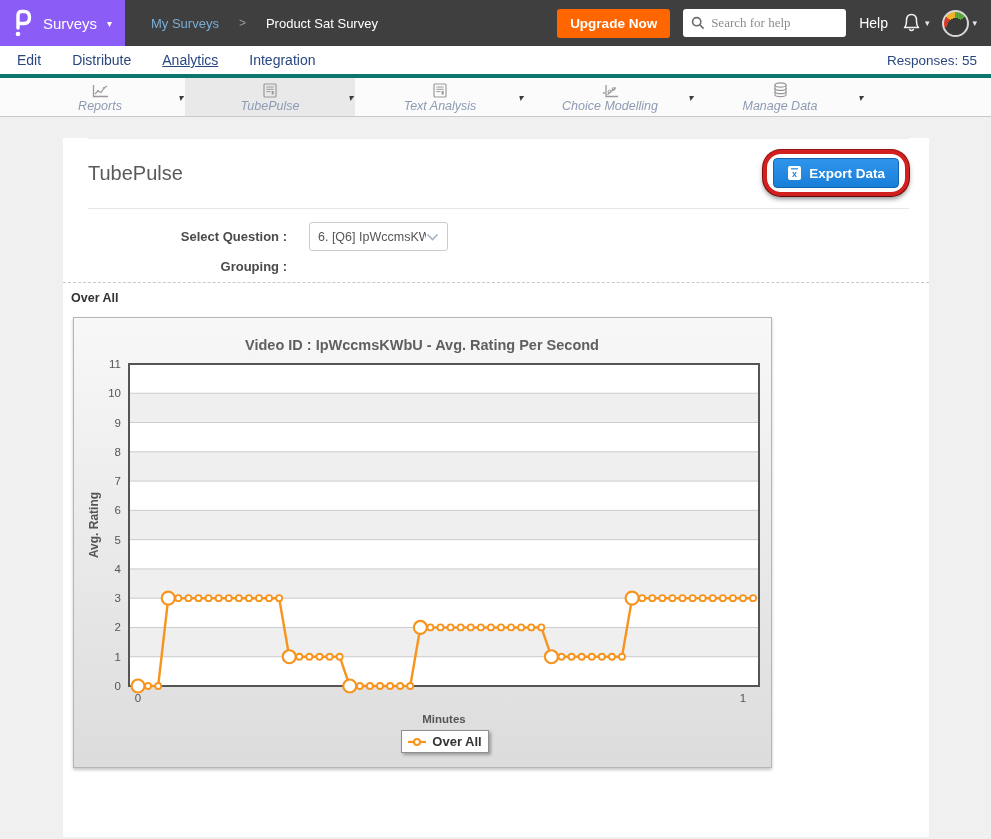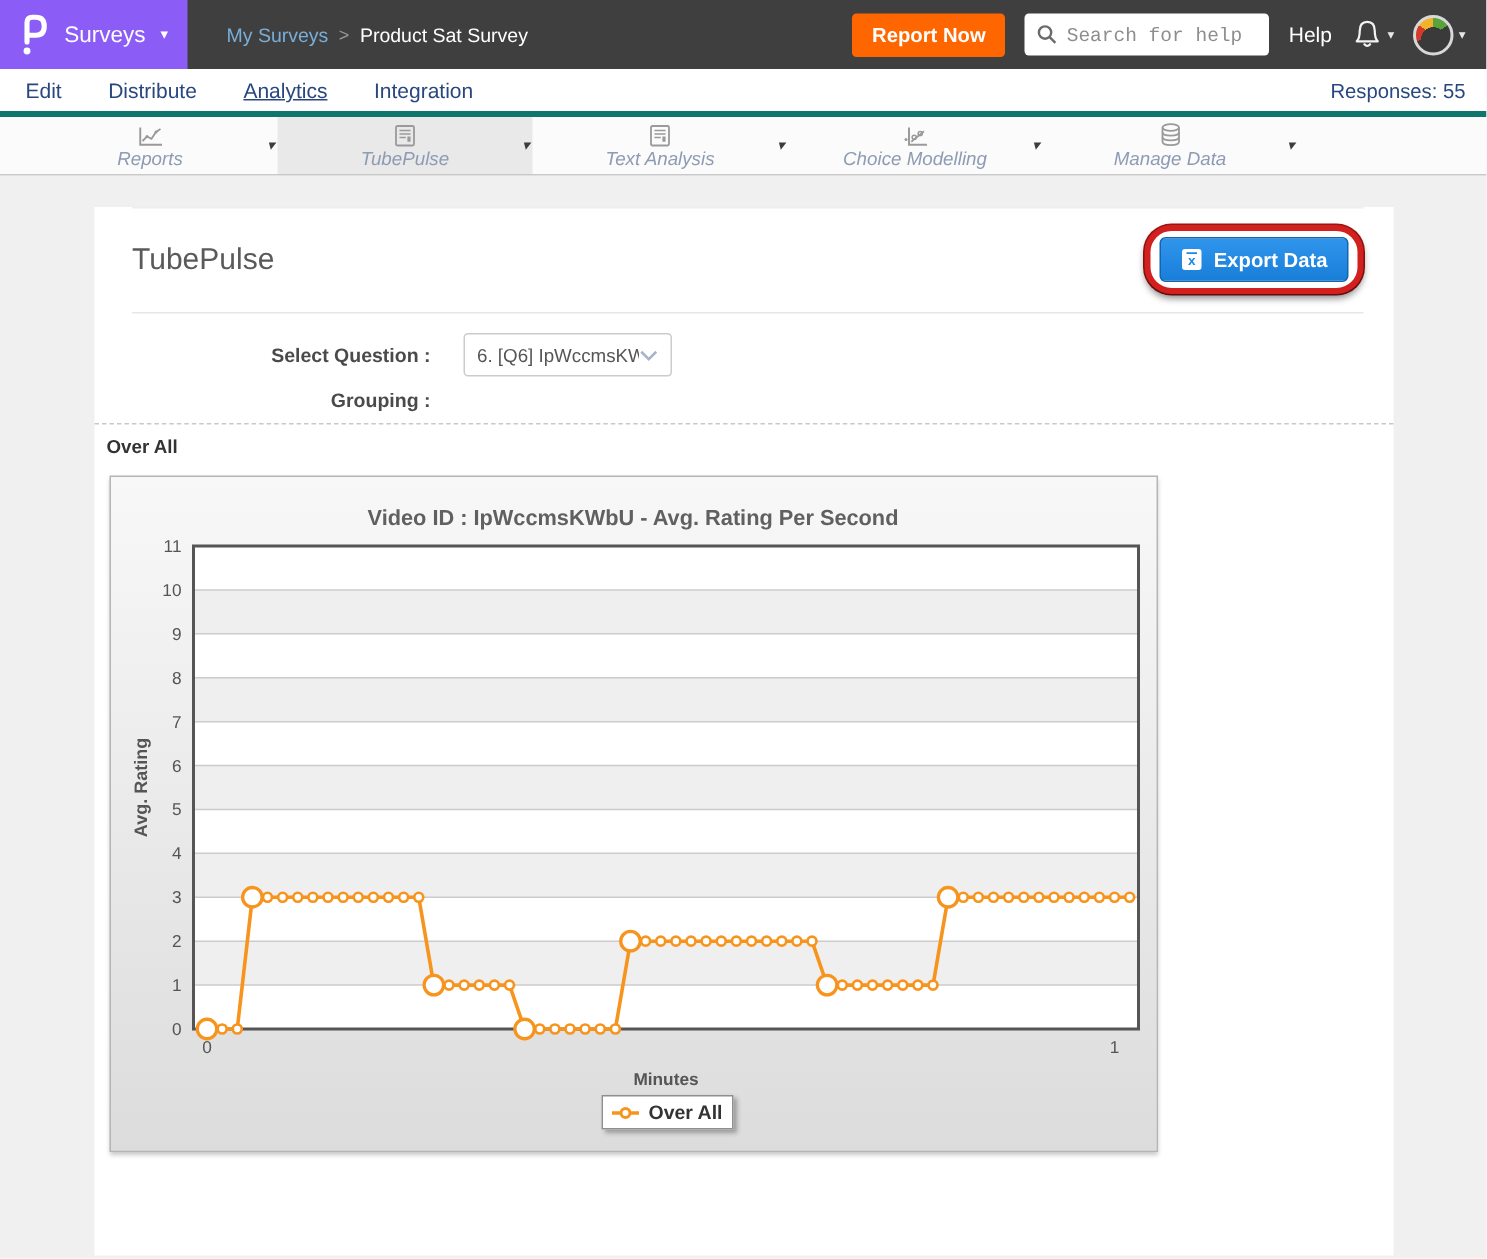--- a/index.html
+++ b/index.html
@@ -5,28 +5,28 @@
   * { margin:0; padding:0; box-sizing:border-box; }
   html,body { width:991px; height:839px; }
   body { font-family:"Liberation Sans", sans-serif; background:#f0f0f0; overflow:hidden; }
 
   
   .topbar { height:46px; background:#3f3f3f; display:flex; align-items:center; }
   .brand { width:125px; height:46px; background:#8b5cf6; display:flex; align-items:center; justify-content:center; gap:10px; flex:none; cursor:pointer; }
   .logo-p { position:relative; width:20px; height:28px; }
   .product-label { color:#fff; font-size:15px; }
   .brand .caret { color:#fff; font-size:10px; }
-  .crumbs { display:flex; align-items:center; gap:7px; margin-left:26px; font-size:13px; }
+  .crumbs { display:flex; align-items:center; gap:20px; margin-left:26px; font-size:13px; }
   .crumb-link { color:#79aed7; cursor:pointer; }
   .crumb-sep { color:#9a9a9a; font-size:12px; }
   .crumb-current { color:#fff; }
   .top-right { margin-left:auto; display:flex; align-items:center; gap:13px; padding-right:14px; }
   .btn-upgrade { background:#ff6600; color:#fff; border:none; font-weight:bold; font-size:13.5px; padding:7px 13px; border-radius:3px; cursor:pointer; font-family:inherit; }
   .searchbox { background:#fff; border-radius:3px; height:28px; width:163px; display:flex; align-items:center; padding:0 8px; gap:6px; }
-  .searchbox input { border:none; outline:none; font-size:13px; width:120px; color:#1d4ed8; font-family:Liberation Mono, monospace; }
+  .searchbox input { border:none; outline:none; font-size:13px; width:120px; color:#1d4ed8; font-family:Liberation Serif, serif; }
   .searchbox input::placeholder { color:#8d8d8d; }
   .help-label { color:#fff; font-size:14px; cursor:pointer; }
   .icon-btn { display:flex; align-items:center; gap:3px; cursor:pointer; }
   .mini-caret { color:#e8e8e8; font-size:9px; }
   .avatar { width:27px; height:27px; border-radius:50%; border:2px solid #d8d8d8; background:
     radial-gradient(circle at 50% 62%, #3a3a3a 44%, transparent 45%),
     conic-gradient(from 250deg, #d43a2a 0 55deg, #f2b22c 55deg 110deg, #58a33a 110deg 165deg, #3a3a3a 165deg 360deg);
   }
 
   
@@ -84,21 +84,21 @@
     </span>
     <span class="product-label">Surveys</span>
     <span class="caret">▾</span>
   </div>
   <nav class="crumbs">
     <span class="crumb-link">My Surveys</span>
     <span class="crumb-sep">&gt;</span>
     <span class="crumb-current">Product Sat Survey</span>
   </nav>
   <div class="top-right">
-    <button class="btn-upgrade">Report Now</button>
+    <button class="btn-upgrade">Upgrade Now</button>
     <div class="searchbox">
       <svg width="14" height="14" viewBox="0 0 14 14">
         <circle cx="5.7" cy="5.7" r="4.1" stroke="#6a6a6a" stroke-width="1.6" fill="none"></circle>
         <line x1="8.8" y1="8.8" x2="12.6" y2="12.6" stroke="#6a6a6a" stroke-width="1.6"></line>
       </svg>
       <input type="text" placeholder="Search for help" style="">
     </div>
     <span class="help-label">Help</span>
     <span class="icon-btn">
       <svg width="21" height="22" viewBox="0 0 21 22">

